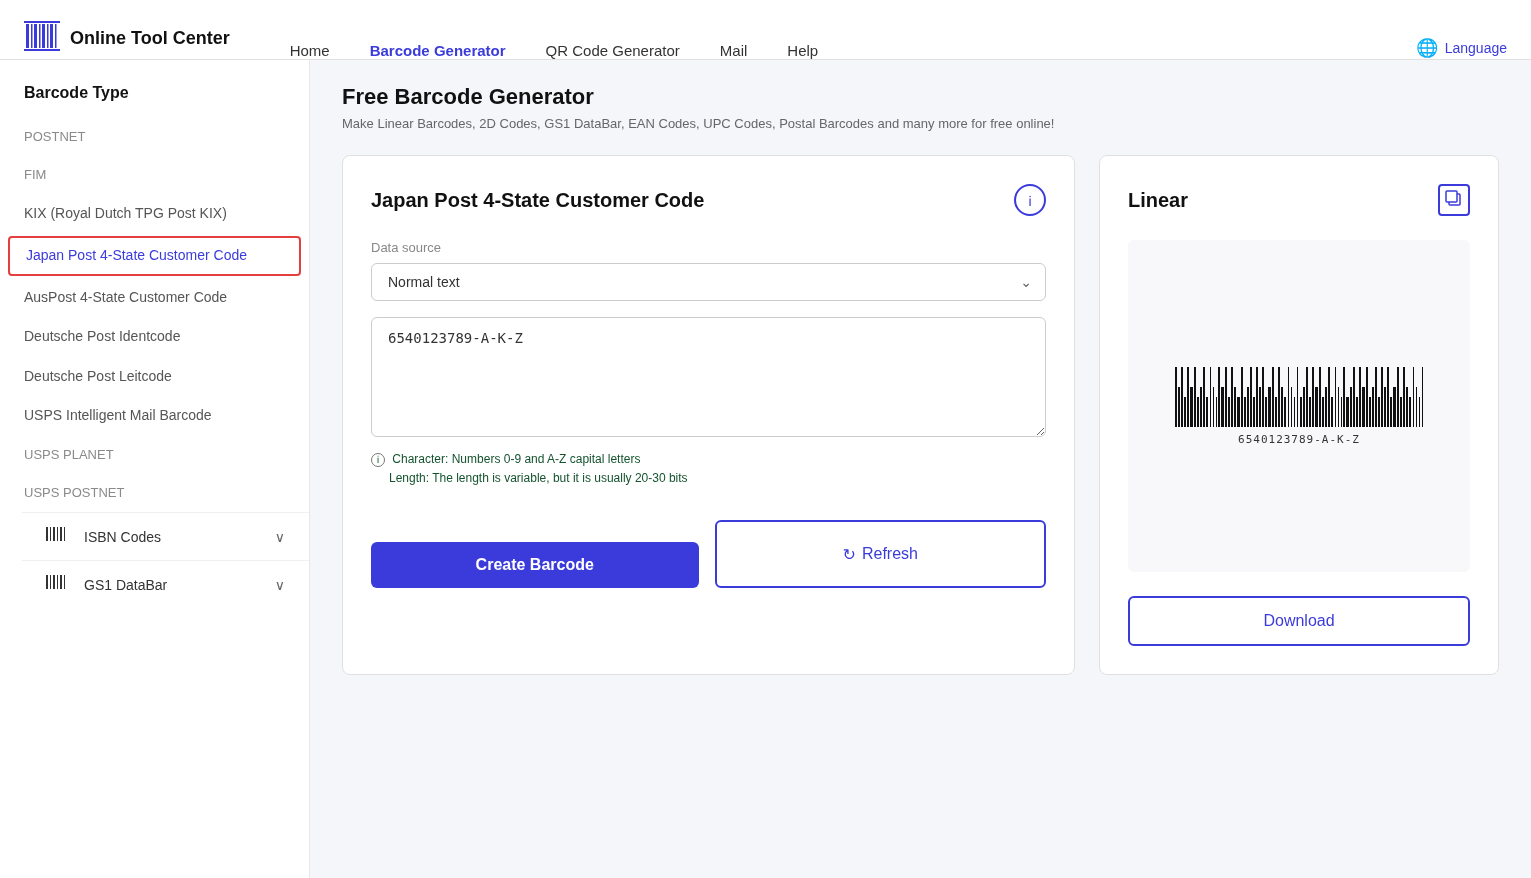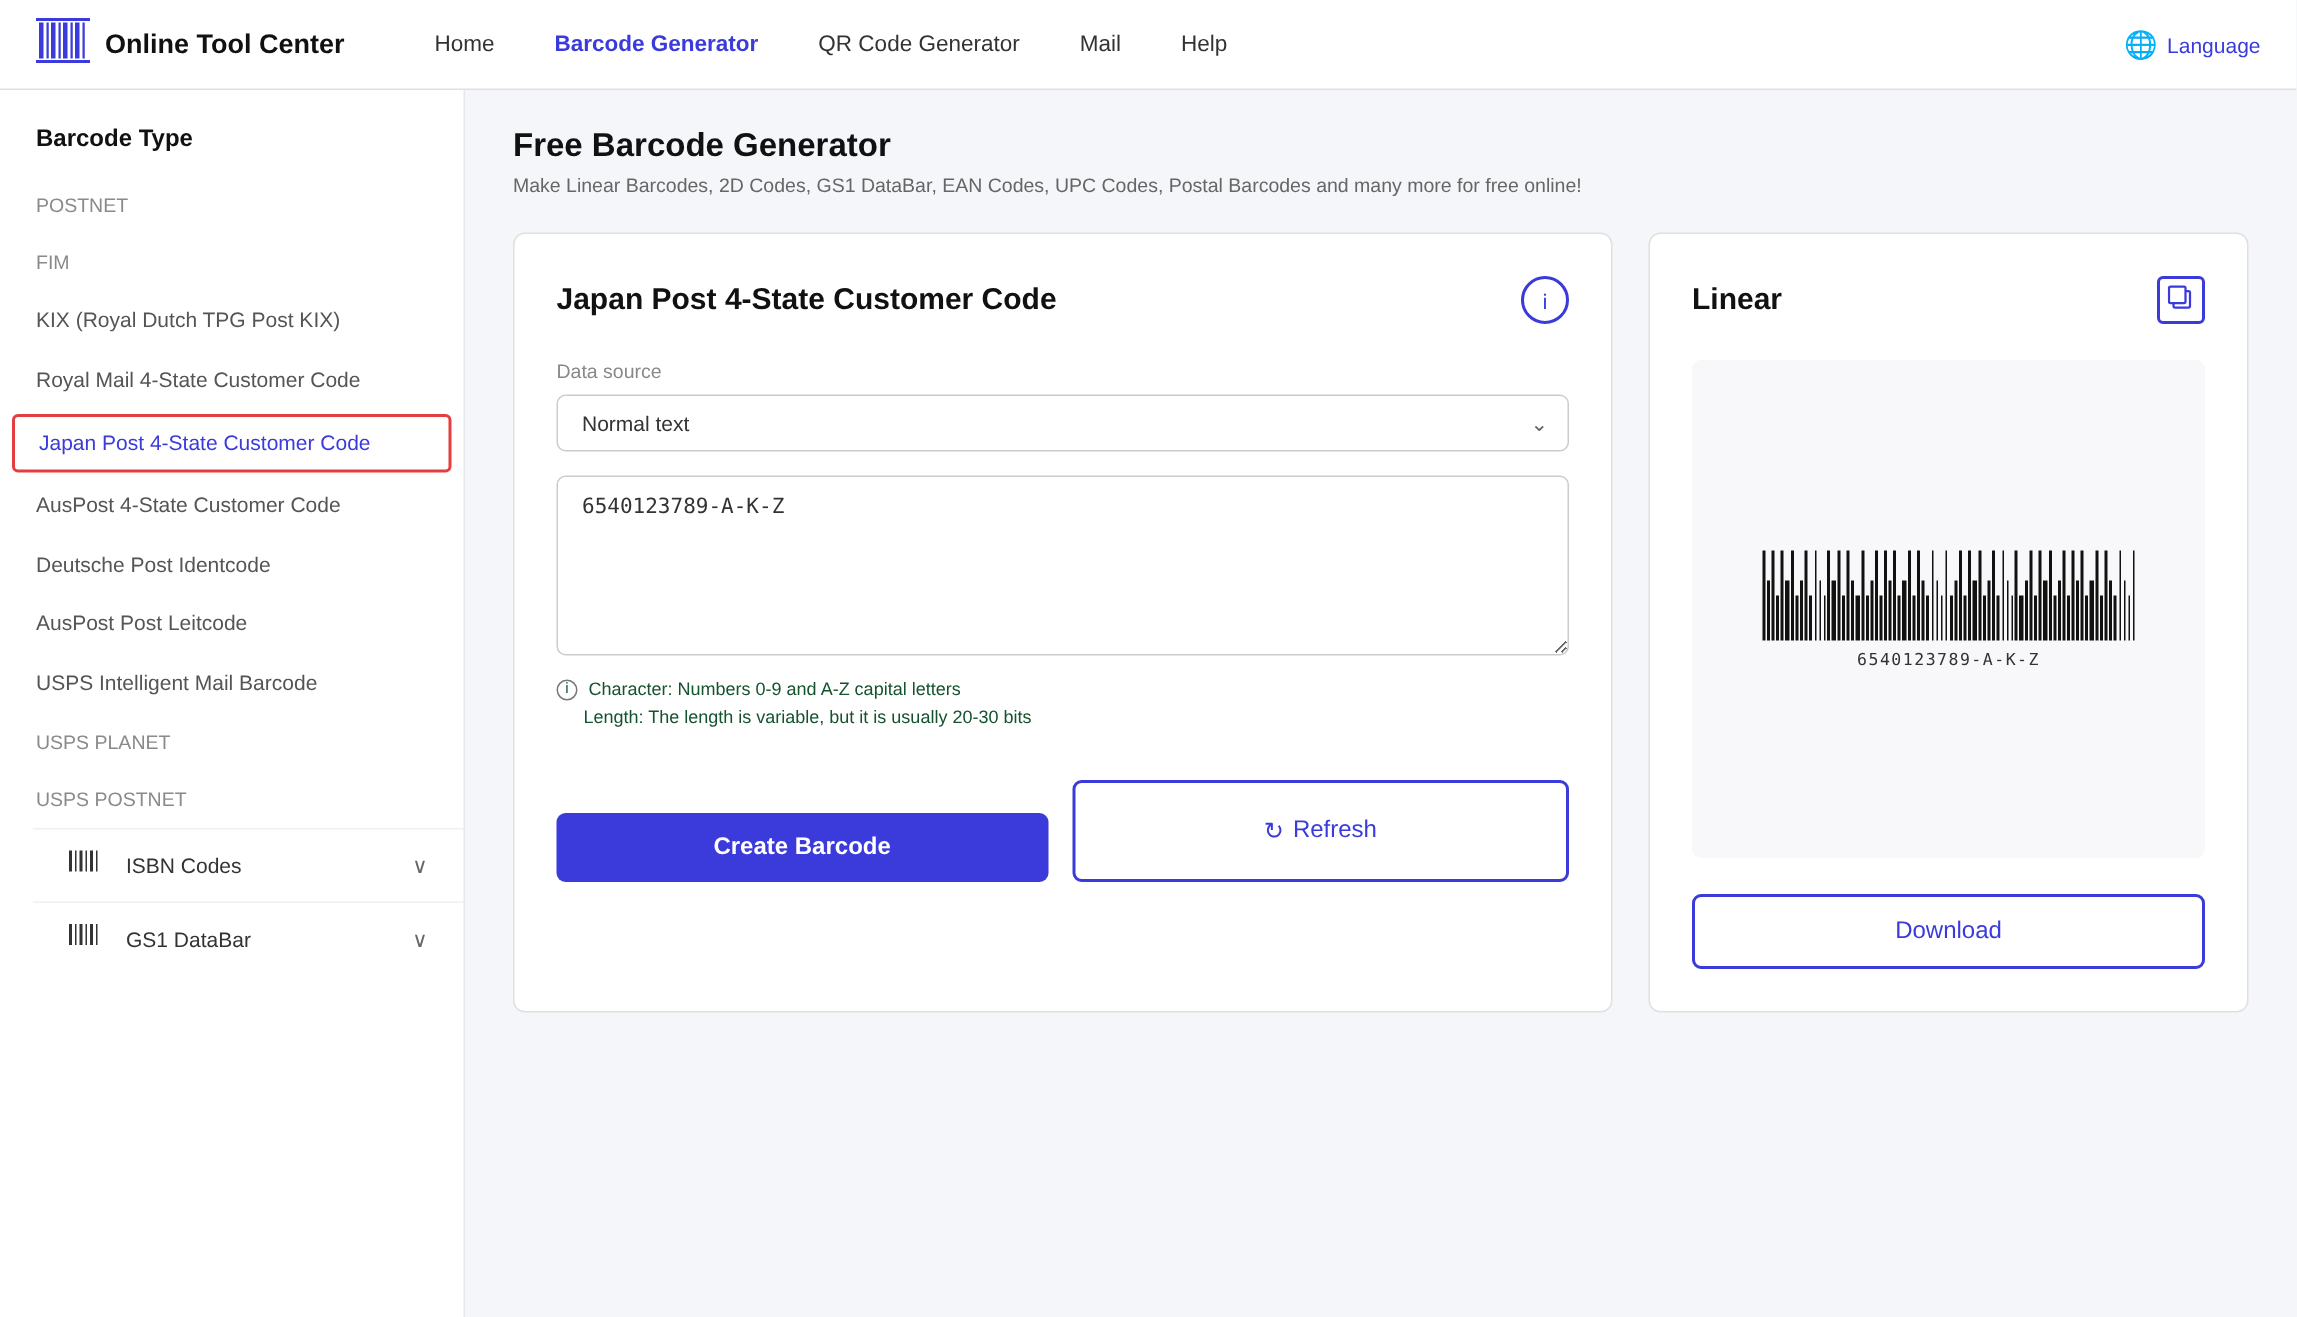--- a/index.html
+++ b/index.html
@@ -3,21 +3,21 @@
   <meta charset="utf-8">
   <style>
     * { box-sizing: border-box; margin: 0; padding: 0; }
     body { font-family: Arial, sans-serif; background: #f5f6fa; color: #333; font-size: 14px; }
 
     
     .header {
       background: #fff;
       border-bottom: 1px solid #e0e0e0;
       display: flex;
-      align-items: center;
+      align-items: flex-end;
       padding: 0 24px;
       height: 60px;
       position: sticky;
       top: 0;
       z-index: 100;
     }
     .logo-area {
       display: flex;
       align-items: center;
       gap: 10px;
@@ -397,25 +397,24 @@
 </header>
 
 <div class="main-layout">
 
   <aside class="sidebar">
     <div class="sidebar-title">Barcode Type</div>
 
     <div class="sidebar-item muted">POSTNET</div>
     <div class="sidebar-item muted">FIM</div>
     <div class="sidebar-item">KIX (Royal Dutch TPG Post KIX)</div>
-    <div class="sidebar-item">Royal Mail 4-State Customer Code</div>
     <div class="sidebar-item active">Japan Post 4-State Customer Code</div>
     <div class="sidebar-item">AusPost 4-State Customer Code</div>
     <div class="sidebar-item">Deutsche Post Identcode</div>
-    <div class="sidebar-item">AusPost Post Leitcode</div>
+    <div class="sidebar-item">Deutsche Post Leitcode</div>
     <div class="sidebar-item">USPS Intelligent Mail Barcode</div>
     <div class="sidebar-item muted">USPS PLANET</div>
     <div class="sidebar-item muted">USPS POSTNET</div>
 
     <div class="sidebar-section">
       <div class="sidebar-section-label">
         <span class="barcode-mini-icon">
           <svg width="22" height="18" viewBox="0 0 22 18">
               <rect x="0" y="2" width="2" height="14" fill="#333"></rect>
               <rect x="4" y="2" width="1" height="14" fill="#333"></rect>

